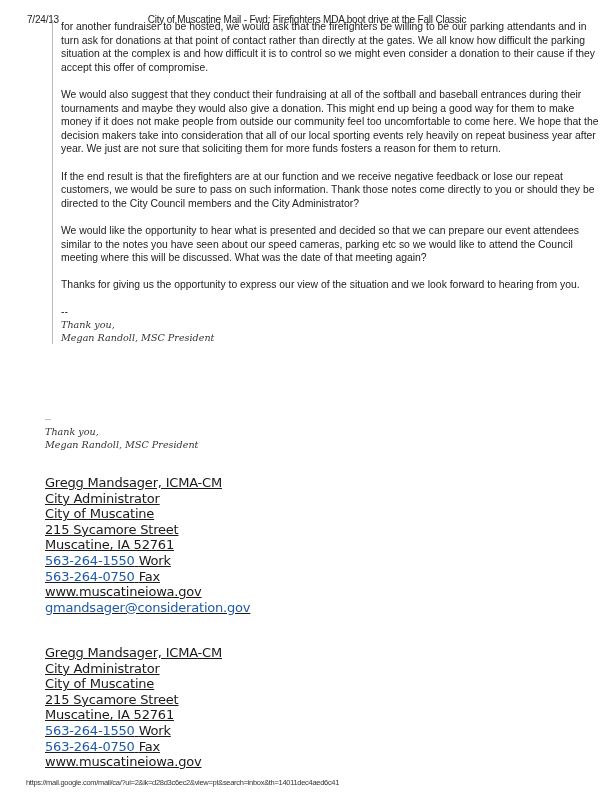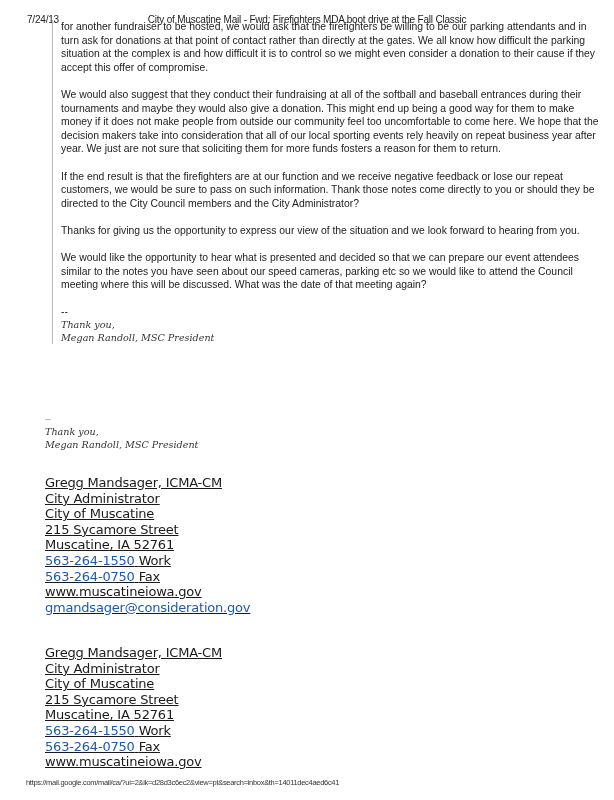--- a/index.html
+++ b/index.html
@@ -31,22 +31,22 @@
 
 <div class="page-header">
   <span class="date">7/24/13</span>
   <span class="title">City of Muscatine Mail - Fwd: Firefighters MDA boot drive at the Fall Classic</span>
 </div>
 
 <div class="quote">
   <p>for another fundraiser to be hosted, we would ask that the firefighters be willing to be our parking attendants and in turn ask for donations at that point of contact rather than directly at the gates.  We all know how difficult the parking situation at the complex is and how difficult it is to control so we might even consider a donation to their cause if they accept this offer of compromise.</p>
   <p>We would also suggest that they conduct their fundraising at all of the softball and baseball entrances during their tournaments and maybe they would also give a donation.  This might end up being a good way for them to make money if it does not make people from outside our community feel too uncomfortable to come here.  We hope that the decision makers take into consideration that all of our local sporting events rely heavily on repeat business year after year.  We just are not sure that soliciting them for more funds fosters a reason for them to return.</p>
   <p>If the end result is that the firefighters are at our function and we receive negative feedback or lose our repeat customers, we would be sure to pass on such information.  Thank those notes come directly to you or should they be directed to the City Council members and the City Administrator?</p>
+  <p>We would like the opportunity to hear what is presented and decided so that we can prepare our event attendees similar to the notes you have seen about our speed cameras, parking etc so we would like to attend the Council meeting where this will be discussed.  What was the date of that meeting again?</p>
   <p>Thanks for giving us the opportunity to express our view of the situation and we look forward to hearing from you.</p>
-  <p>We would like the opportunity to hear what is presented and decided so that we can prepare our event attendees similar to the notes you have seen about our speed cameras, parking etc so we would like to attend the Council meeting where this will be discussed.  What was the date of that meeting again?</p>
   <div class="sig-dash">--</div>
   <div class="serif-sig">Thank you,</div>
   <div class="serif-sig">Megan Randoll, MSC President</div>
 </div>
 
 <div class="outer-sig">
   <div class="dash">--</div>
   <div class="serif-sig">Thank you,</div>
   <div class="serif-sig">Megan Randoll, MSC President</div>
 </div>

